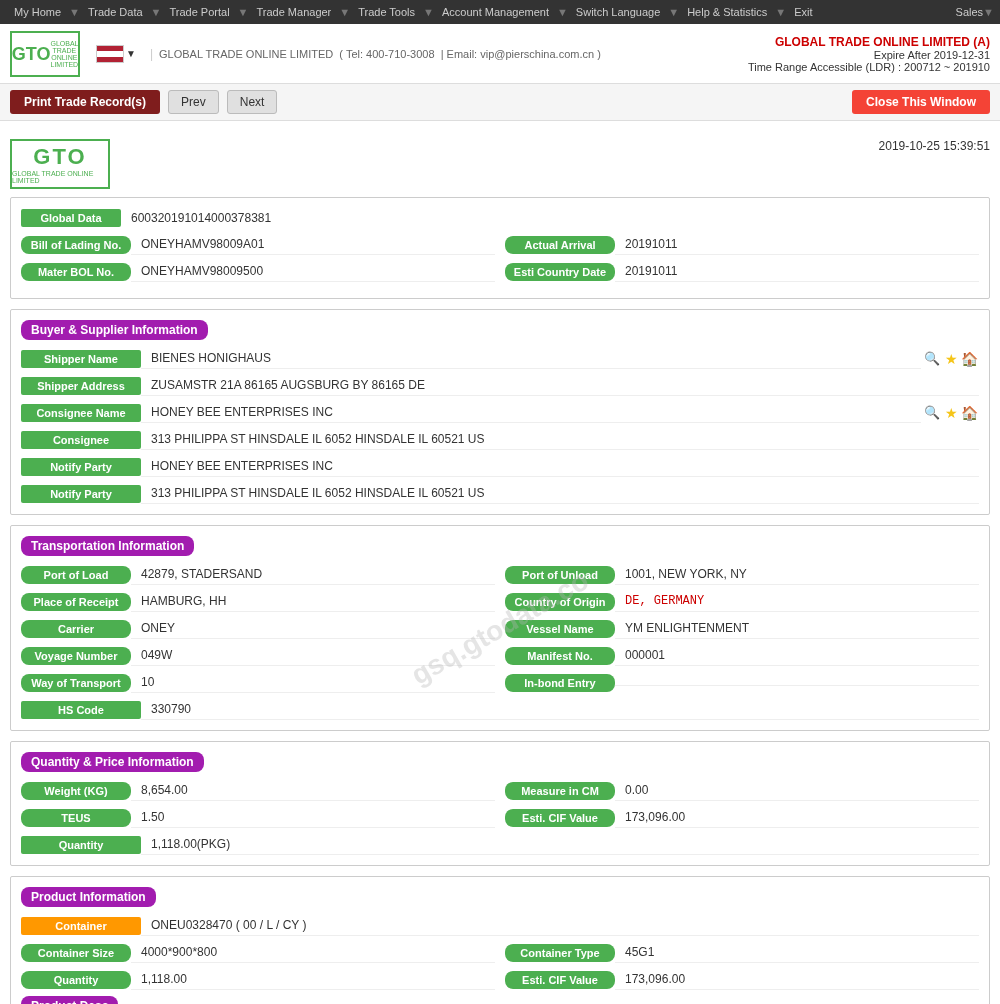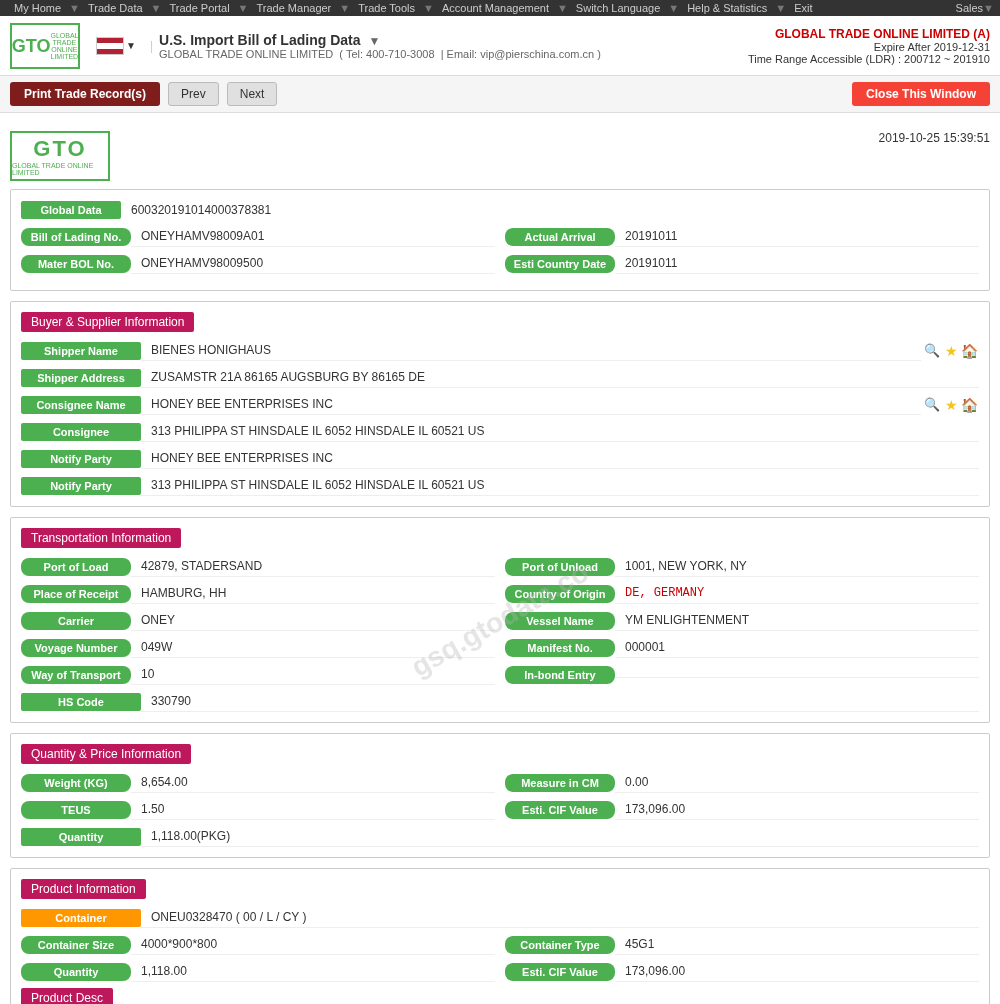--- a/index.html
+++ b/index.html
@@ -1,19 +1,19 @@
 <!DOCTYPE html>
 <html><head>
   <meta charset="utf-8">
   <style>
     * { margin: 0; padding: 0; box-sizing: border-box; }
     body { font-family: Arial, sans-serif; font-size: 12px; background: #f0f0f0; color: #333; width: 1000px; }
 
     
-    .top-nav { background: #333; color: #ccc; display: flex; align-items: center; height: 16px; padding: 0 6px; font-size: 11px; }
+    .top-nav { background: #333; color: #ccc; display: flex; align-items: center; height: 24px; padding: 0 6px; font-size: 11px; }
     .top-nav-item { padding: 0 8px; cursor: pointer; color: #ccc; }
     .top-nav-sales { margin-left: auto; color: #ccc; }
 
     
     .header { background: #fff; display: flex; align-items: center; padding: 6px 10px; border-bottom: 1px solid #ddd; height: 60px; }
     .logo-area { display: flex; align-items: center; margin-right: 16px; }
     .logo-box { width: 70px; height: 46px; border: 2px solid #4caf50; display: flex; align-items: center; justify-content: center; }
     .logo-text { color: #4caf50; font-weight: bold; font-size: 18px; line-height: 1; }
     .logo-sub { color: #4caf50; font-size: 7px; text-align: center; }
     .flag-area { display: flex; align-items: center; margin-right: 8px; }
@@ -46,21 +46,21 @@
 
     
     .field-row { display: flex; align-items: center; margin-bottom: 6px; }
     .field-row:last-child { margin-bottom: 0; }
     .field-label { background: #4caf50; color: #fff; font-size: 11px; font-weight: bold; padding: 3px 8px; min-width: 120px; text-align: center; border-radius: 2px; flex-shrink: 0; }
     .field-label-orange { background: #ff9800; }
     .field-value { padding: 3px 10px; font-size: 12px; color: #333; flex: 1; border-bottom: 1px solid #eee; }
     .field-actions { display: flex; gap: 4px; align-items: center; margin-left: 4px; }
 
     
-    .section-title { background: #be185d; color: #fff; font-size: 12px; font-weight: normal; padding: 3px 10px; display: inline-block; border-radius: 2px; margin-bottom: 8px; }
+    .section-title { background: #a21caf; color: #fff; font-size: 12px; font-weight: bold; padding: 3px 10px; display: inline-block; border-radius: 8px; margin-bottom: 8px; }
 
     
     .global-data-row { display: flex; align-items: center; margin-bottom: 6px; }
     .global-data-label { background: #4caf50; color: #fff; font-size: 11px; font-weight: bold; padding: 3px 8px; min-width: 100px; text-align: center; border-radius: 2px; flex-shrink: 0; }
     .global-data-value { padding: 3px 10px; font-size: 12px; color: #333; }
 
     
     .field-row-2col { display: flex; align-items: center; margin-bottom: 6px; gap: 10px; }
     .field-col { display: flex; align-items: center; flex: 1; }
     .field-label-sm { background: #4caf50; color: #fff; font-size: 11px; font-weight: bold; padding: 3px 8px; min-width: 110px; text-align: center; border-radius: 8px; flex-shrink: 0; }
@@ -101,24 +101,20 @@
       <div class="logo-text">GTO</div>
       <div class="logo-sub">GLOBAL TRADE ONLINE LIMITED</div>
     </div>
   </div>
   <div class="flag-area">
     <div class="flag"></div>
     <span style="font-size:10px; margin-left:2px;">▼</span>
   </div>
   <span style="margin: 0 6px; color:#ccc;">|</span>
   <div>
-    <div class="header-title">
-      <span>U.S. Import Bill of Lading Data</span>
-      <span style="font-size:12px; margin-left:4px; color:#666;">▼</span>
-    </div>
     <div class="header-contact">
       <span>GLOBAL TRADE ONLINE LIMITED</span>
       &nbsp;( <span>Tel: 400-710-3008</span>
       &nbsp;| <span>Email: vip@pierschina.com.cn</span> )
     </div>
   </div>
   <div class="header-right">
     <div class="header-company">GLOBAL TRADE ONLINE LIMITED (A)</div>
     <div class="header-expire">Expire After 2019-12-31</div>
     <div class="header-expire">Time Range Accessible (LDR) : 200712 ~ 201910</div>

